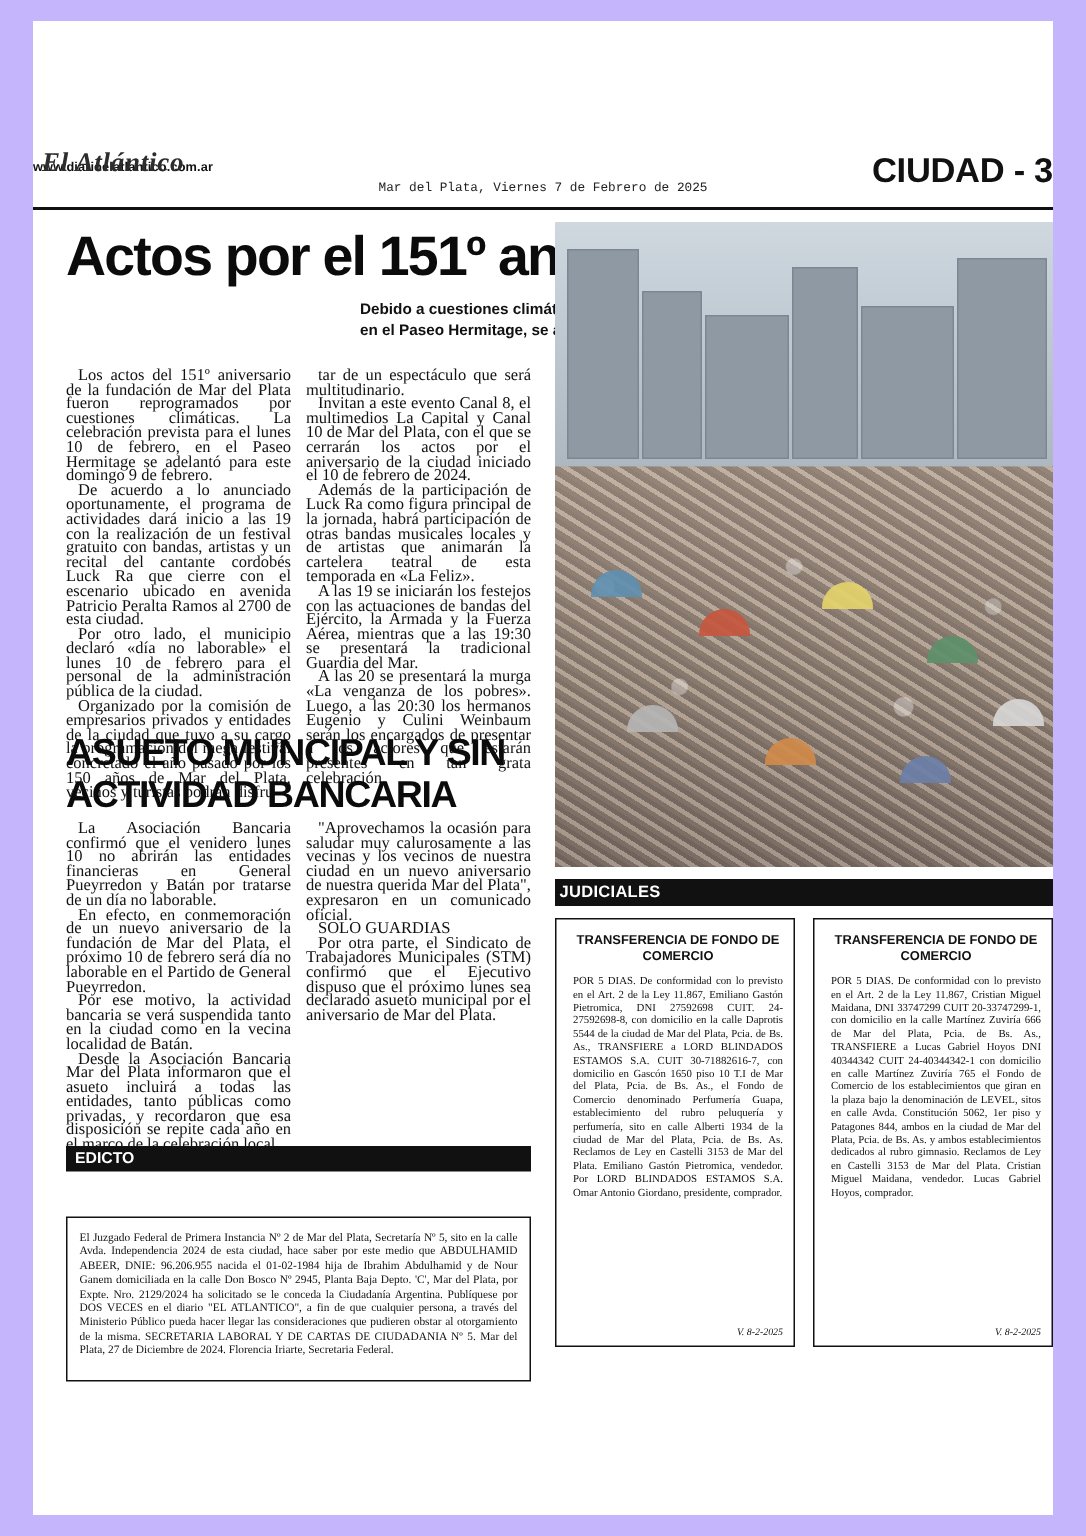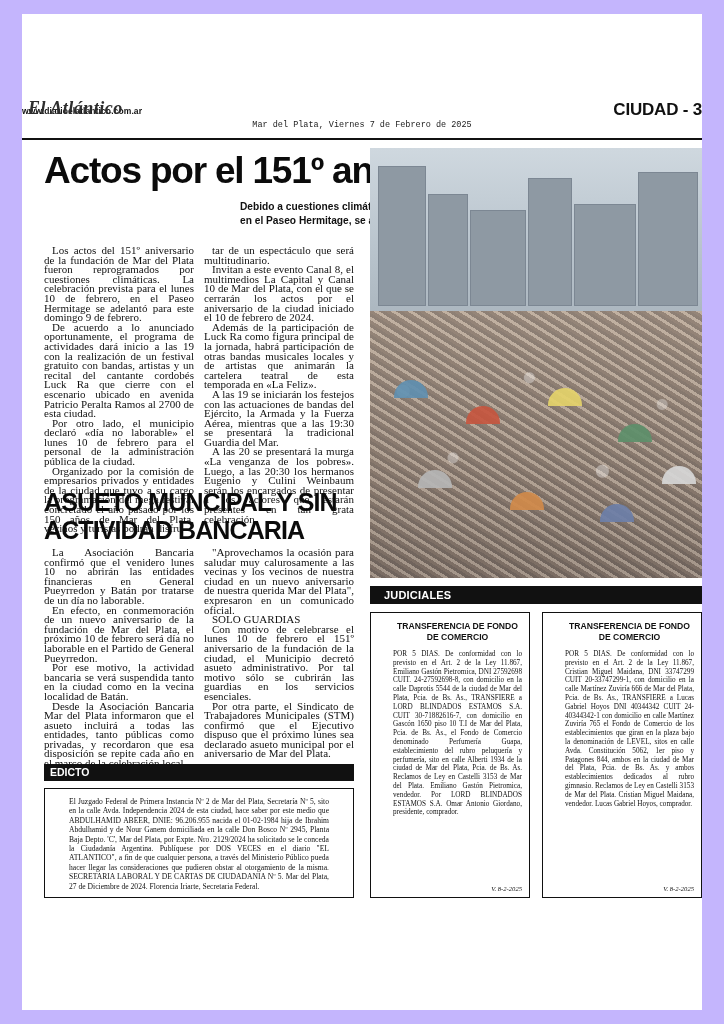--- a/index.html
+++ b/index.html
@@ -68,21 +68,21 @@
     text-align: center;
     font-family: Liberation Mono, monospace;
     font-size: 8.5px;
     color: #222;
   }
   .section-label {
     position: absolute;
     right: 0;
     top: 4px;
     font-family: "Liberation Sans", sans-serif;
-    font-size: 17px;
+    font-size: 23px;
     font-weight: bold;
     color: #111;
     letter-spacing: -0.2px;
   }
   .rule {
     position: absolute;
     left: 22px;
     width: 680px;
     height: 2px;
     background: #111;
@@ -194,32 +194,32 @@
     left: 370px;
     top: 586px;
     width: 332px;
     height: 18px;
     background: #111;
     color: #fff;
     font-family: "Liberation Sans", sans-serif;
     font-weight: bold;
     font-size: 11px;
     line-height: 18px;
-    padding-left: 14px;
+    padding-left: 3px;
     box-sizing: border-box;
     letter-spacing: 0.2px;
   }
   .jud-box {
     position: absolute;
     top: 612px;
     width: 160px;
     height: 286px;
     border: 1px solid #111;
     box-sizing: border-box;
-    padding: 8px 7px 6px 22px;
+    padding: 8px 7px 6px 11px;
   }
   .jud-box.left { left: 370px; }
   .jud-box.right { left: 542px; }
   .jud-title {
     font-family: "Liberation Sans", sans-serif;
     font-weight: bold;
     font-size: 8.6px;
     line-height: 11px;
     text-align: center;
     margin-bottom: 7px;
@@ -254,26 +254,26 @@
     font-family: "Liberation Sans", sans-serif;
     font-weight: bold;
     font-size: 10.5px;
     line-height: 17px;
     padding-left: 6px;
     box-sizing: border-box;
   }
   .edicto-box {
     position: absolute;
     left: 44px;
-    top: 788px;
+    top: 811px;
     width: 310px;
     height: 110px;
     border: 1px solid #111;
     box-sizing: border-box;
-    padding: 8px 24px;
+    padding: 8px 8px;
     font-family: "Liberation Serif", serif;
     font-size: 7.6px;
     line-height: 9.4px;
     text-align: justify;
     color: #111;
   }
 
   
   .pageframe {
     position: absolute;
@@ -338,21 +338,20 @@
   <div class="subheadline">ASUETO MUNCIPAL Y SIN ACTIVIDAD BANCARIA</div>
   <div class="col col-c">
     <p>La Asociación Bancaria confirmó que el venidero lunes 10 no abrirán las entidades financieras en General Pueyrredon y Batán por tratarse de un día no laborable.</p>
     <p>En efecto, en conmemoración de un nuevo aniversario de la fundación de Mar del Plata, el próximo 10 de febrero será día no laborable en el Partido de General Pueyrredon.</p>
     <p>Por ese motivo, la actividad bancaria se verá suspendida tanto en la ciudad como en la vecina localidad de Batán.</p>
     <p>Desde la Asociación Bancaria Mar del Plata informaron que el asueto incluirá a todas las entidades, tanto públicas como privadas, y recordaron que esa disposición se repite cada año en el marco de la celebración local.</p>
   </div>
   <div class="col col-d">
     <p>"Aprovechamos la ocasión para saludar muy calurosamente a las vecinas y los vecinos de nuestra ciudad en un nuevo aniversario de nuestra querida Mar del Plata", expresaron en un comunicado oficial.</p>
     <p>SOLO GUARDIAS</p>
-    <p>Con motivo de celebrarse el lunes 10 de febrero el 151º aniversario de la fundación de la ciudad, el Municipio decretó asueto administrativo. Por tal motivo sólo se cubrirán las guardias en los servicios esenciales.</p>
     <p>Por otra parte, el Sindicato de Trabajadores Municipales (STM) confirmó que el Ejecutivo dispuso que el próximo lunes sea declarado asueto municipal por el aniversario de Mar del Plata.</p>
   </div>
 
   <div class="jud-head">JUDICIALES</div>
 
   <div class="jud-box left">
     <div class="jud-title">TRANSFERENCIA DE FONDO DE COMERCIO</div>
     <div class="jud-body">POR 5 DIAS. De conformidad con lo previsto en el Art. 2 de la Ley 11.867, Emiliano Gastón Pietromica, DNI 27592698 CUIT. 24-27592698-8, con domicilio en la calle Daprotis 5544 de la ciudad de Mar del Plata, Pcia. de Bs. As., TRANSFIERE a LORD BLINDADOS ESTAMOS S.A. CUIT 30-71882616-7, con domicilio en Gascón 1650 piso 10 T.I de Mar del Plata, Pcia. de Bs. As., el Fondo de Comercio denominado Perfumería Guapa, establecimiento del rubro peluquería y perfumería, sito en calle Alberti 1934 de la ciudad de Mar del Plata, Pcia. de Bs. As. Reclamos de Ley en Castelli 3153 de Mar del Plata. Emiliano Gastón Pietromica, vendedor. Por LORD BLINDADOS ESTAMOS S.A. Omar Antonio Giordano, presidente, comprador.</div>
     <div class="jud-date">V. 8-2-2025</div>
   </div>

